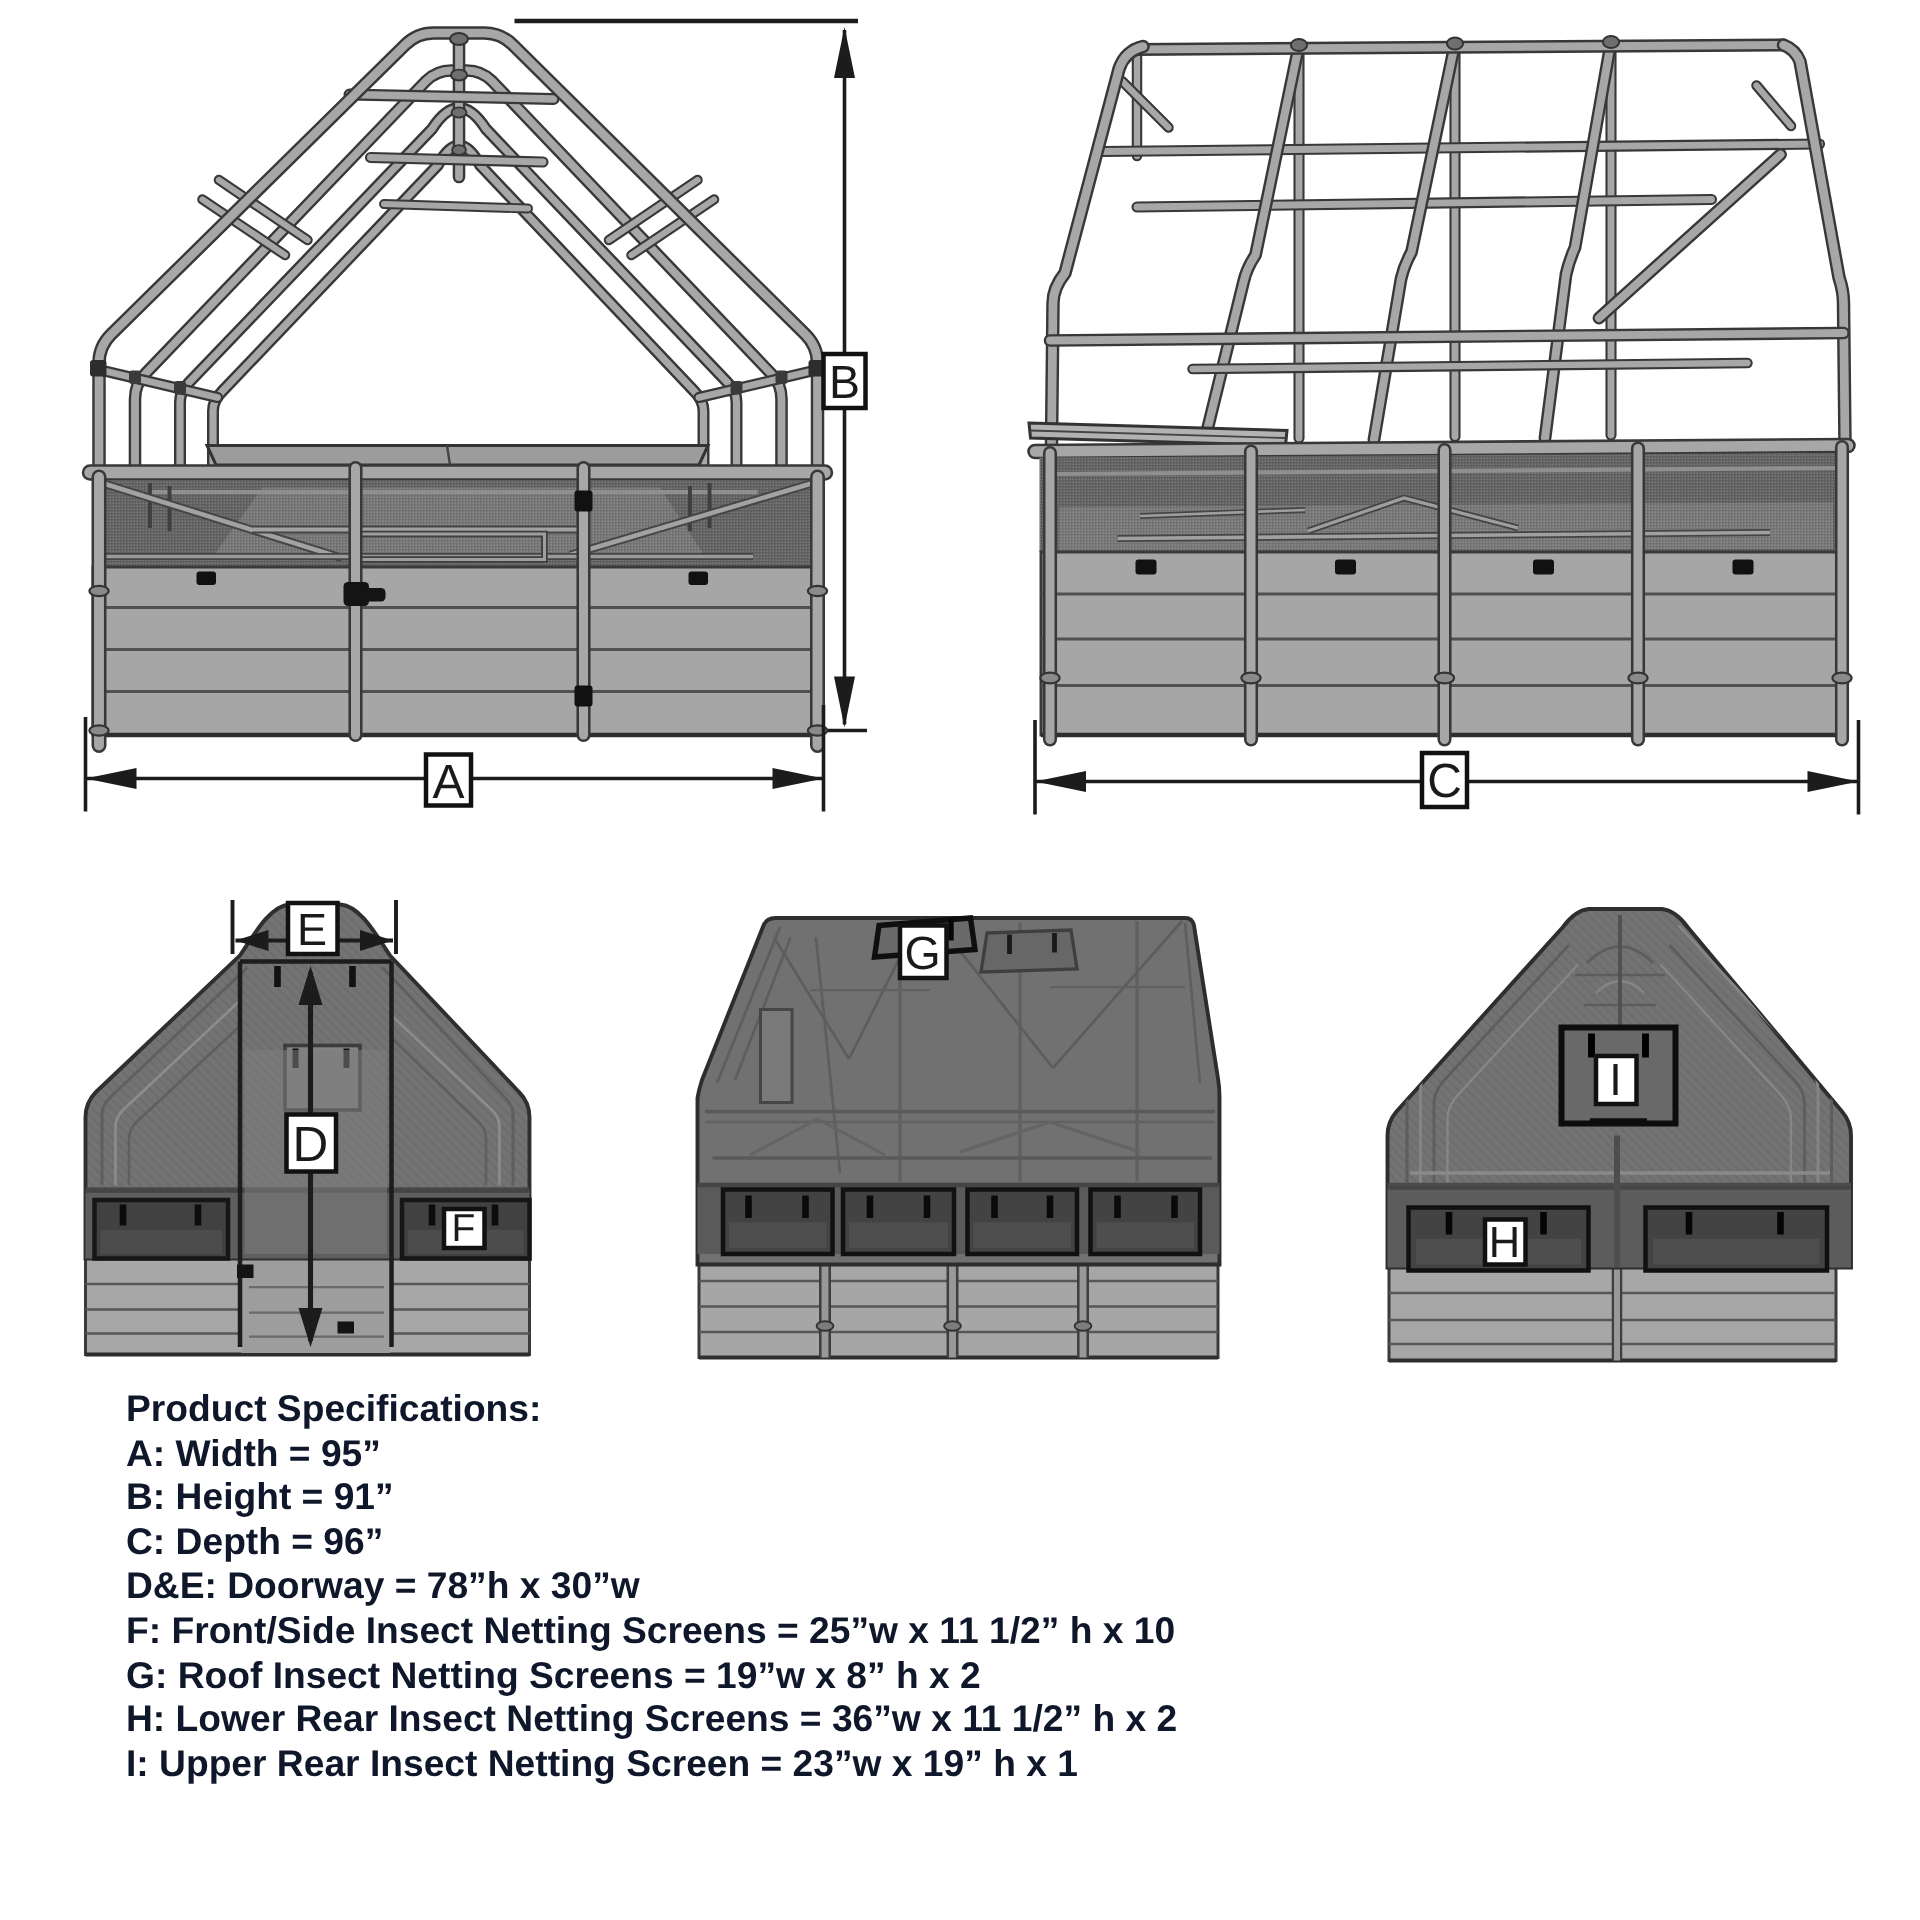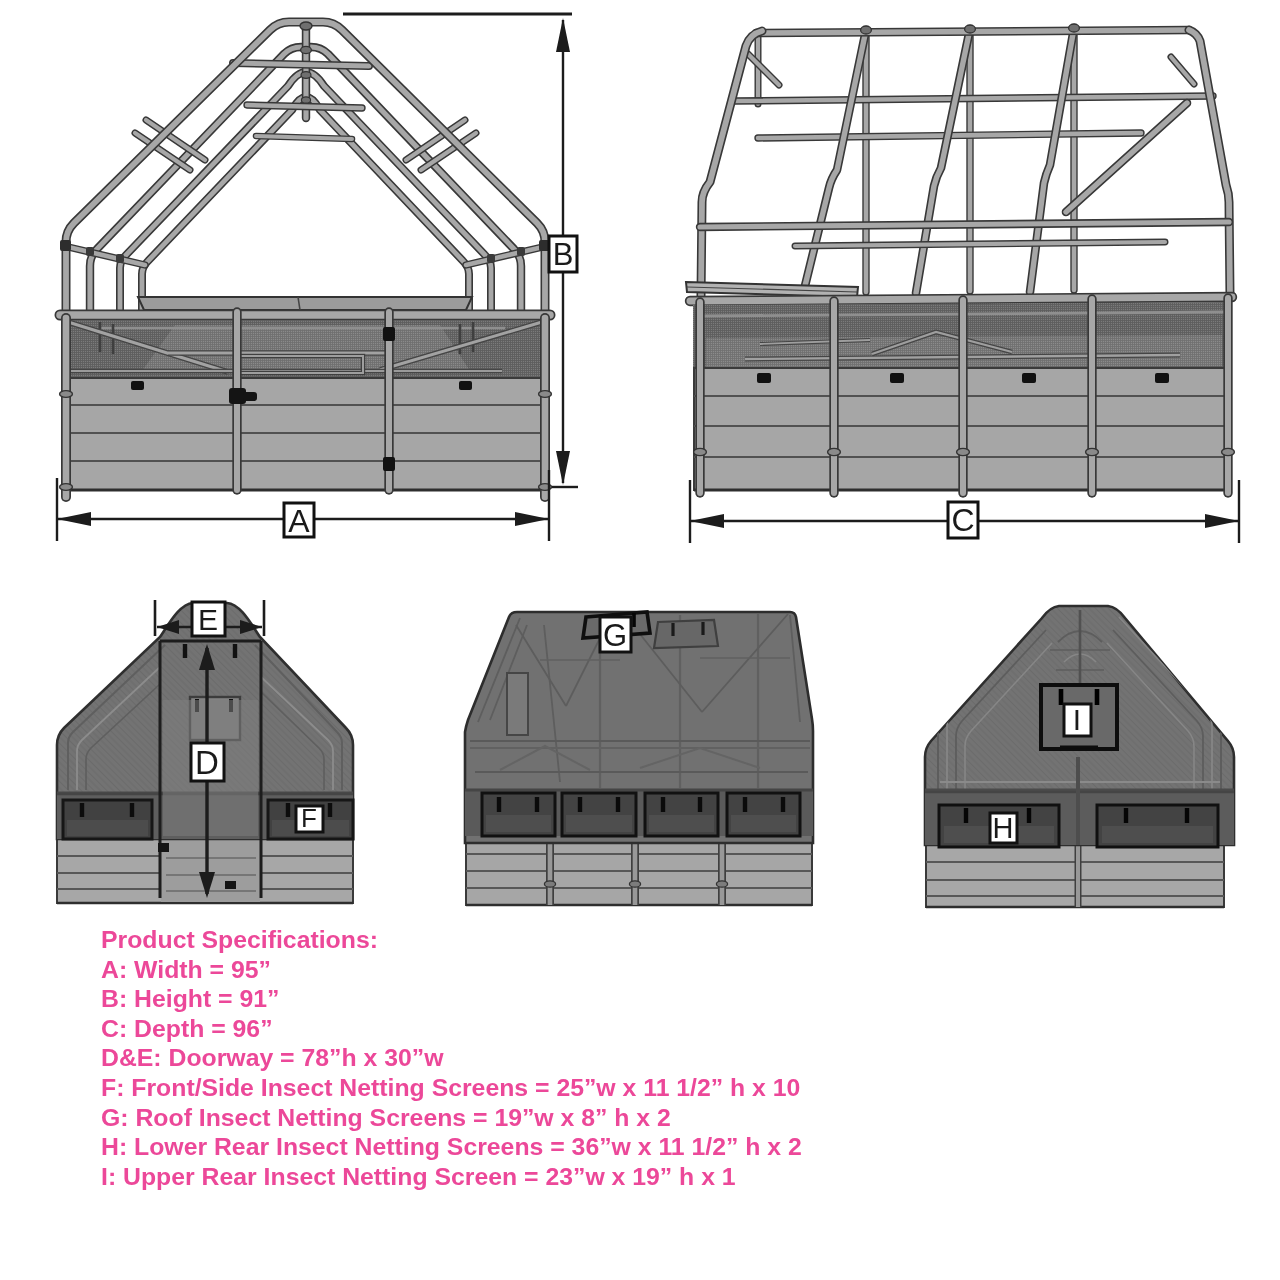--- a/index.html
+++ b/index.html
@@ -3,22 +3,22 @@
 <meta charset="utf-8">
 <style>
   html,body{margin:0;padding:0;background:#ffffff;}
   #page{position:relative;width:1280px;height:1280px;background:#fff;overflow:hidden;}
   svg{position:absolute;left:0;top:0;}
   .tubo{fill:none;stroke:#383838;stroke-linecap:round;stroke-linejoin:round;}
   .tubi{fill:none;stroke:#a7a7a7;stroke-linecap:round;stroke-linejoin:round;}
   .dim{stroke:#1c1c1c;fill:none;}
   .lblbox{fill:#ffffff;stroke:#111111;stroke-width:3;}
   .lbl{font-family:"Liberation Sans",sans-serif;fill:#1a1a1a;text-anchor:middle;}
-  #spec{position:absolute;left:101px;top:925px;font-family:"Liberation Sans",sans-serif;
-        font-weight:bold;font-size:24.8px;line-height:29.6px;color:#ec4899;white-space:pre;}
+  #spec{position:absolute;left:84px;top:925px;font-family:"Liberation Sans",sans-serif;
+        font-weight:bold;font-size:24.8px;line-height:29.6px;color:#0f172a;white-space:pre;}
 </style>
 </head>
 <body>
 <div id="page">
 <svg width="1280" height="1280" viewBox="0 0 1280 1280">
 <defs>
   <pattern id="mesh" width="4" height="4" patternUnits="userSpaceOnUse">
     <rect width="4" height="4" fill="#7b7b7b"></rect>
     <path d="M0,0.5H4M0,2.5H4M0.5,0V4M2.5,0V4" stroke="#5e5e5e" stroke-width="0.9"></path>
   </pattern>

